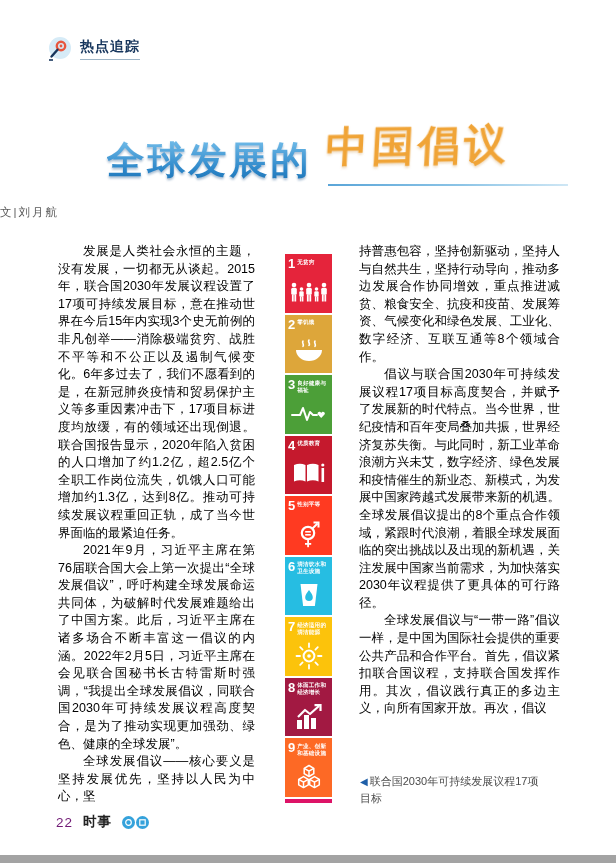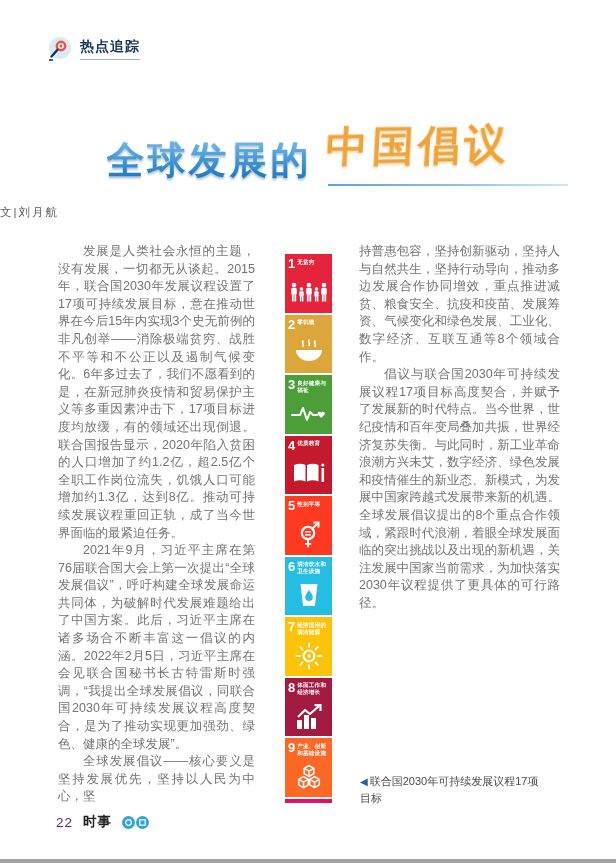--- a/index.html
+++ b/index.html
@@ -1,21 +1,21 @@
 <!DOCTYPE html>
 <html><head>
 <meta charset="utf-8">
 <style>
   * { margin:0; padding:0; box-sizing:border-box; }
   html,body { background:#e8e8e8; }
   body { font-family:"Liberation Sans", sans-serif; }
   .page {
     position:relative; width:616px; height:863px; margin:0 auto;
     background:#ffffff; overflow:hidden;
-    border-bottom:4px solid #a3a3a3;
+    border-bottom:8px solid #a3a3a3;
   }
 
   
   .topic-badge { position:absolute; top:36px; left:46px; display:flex; align-items:center; gap:8px; }
   .topic-icon { width:26px; height:26px; position:relative; }
   .topic-label {
     font-size:14px; font-weight:bold; color:#16355c; letter-spacing:1px;
     border-bottom:1px solid #9db4c6; padding-bottom:3px;
   }
 
@@ -34,21 +34,21 @@
     filter:drop-shadow(0 2px 1px rgba(190,120,20,.25));
   }
   .title-underline {
     position:absolute; left:2px; bottom:0; width:240px; height:2px;
     background:linear-gradient(90deg,#5aa5d8 0%, #8cc4e6 55%, #cfe7f5 100%);
   }
   .byline { position:absolute; top:205px; left:0; width:100%; text-align:left; font-size:11.5px; color:#5a5a5a; letter-spacing:2px; }
 
   
   .article-text p {
-    font-size:12.5px; line-height:17.6px; color:#737373;
+    font-size:12.5px; line-height:17.6px; color:#000000;
     text-align:justify; text-indent:2em;
   }
   .article-text p.cont { text-indent:0; }
   .col-left  { position:absolute; top:243px; left:58px;  width:197px; }
   .col-right { position:absolute; top:243px; left:359px; width:201px; }
 
   
   .sdg-strip { position:absolute; top:254px; left:285px; width:47px; }
   .sdg-tile { width:47px; height:58.5px; margin-bottom:2px; color:#fff; padding:3px 3px 2px 3px; overflow:hidden; }
   .sdg-head { display:flex; align-items:flex-start; gap:2px; min-height:17px; }
@@ -262,20 +262,21 @@
         </svg>
       </div>
     </div>
 
     <div class="sdg-sliver" style="background: rgb(221, 19, 103);"></div>
   </div>
 
   <div class="article-text col-right">
     <p class="cont">持普惠包容，坚持创新驱动，坚持人与自然共生，坚持行动导向，推动多边发展合作协同增效，重点推进减贫、粮食安全、抗疫和疫苗、发展筹资、气候变化和绿色发展、工业化、数字经济、互联互通等8个领域合作。</p>
     <p>倡议与联合国2030年可持续发展议程17项目标高度契合，并赋予了发展新的时代特点。当今世界，世纪疫情和百年变局叠加共振，世界经济复苏失衡。与此同时，新工业革命浪潮方兴未艾，数字经济、绿色发展和疫情催生的新业态、新模式，为发展中国家跨越式发展带来新的机遇。全球发展倡议提出的8个重点合作领域，紧跟时代浪潮，着眼全球发展面临的突出挑战以及出现的新机遇，关注发展中国家当前需求，为加快落实2030年议程提供了更具体的可行路径。</p>
+    <p>全球发展倡议与“一带一路”倡议一样，是中国为国际社会提供的重要公共产品和合作平台。首先，倡议紧扣联合国议程，支持联合国发挥作用。其次，倡议践行真正的多边主义，向所有国家开放。再次，倡议</p>
   </div>
 
   <div class="fig-caption">
     <span class="marker">◀</span><span>联合国2030年可持续发展议程17项目标</span>
   </div>
 
   <div class="footer">
     <span class="page-num">22</span>
     <span class="mag-name">时事</span>
     <span class="mag-logo">

